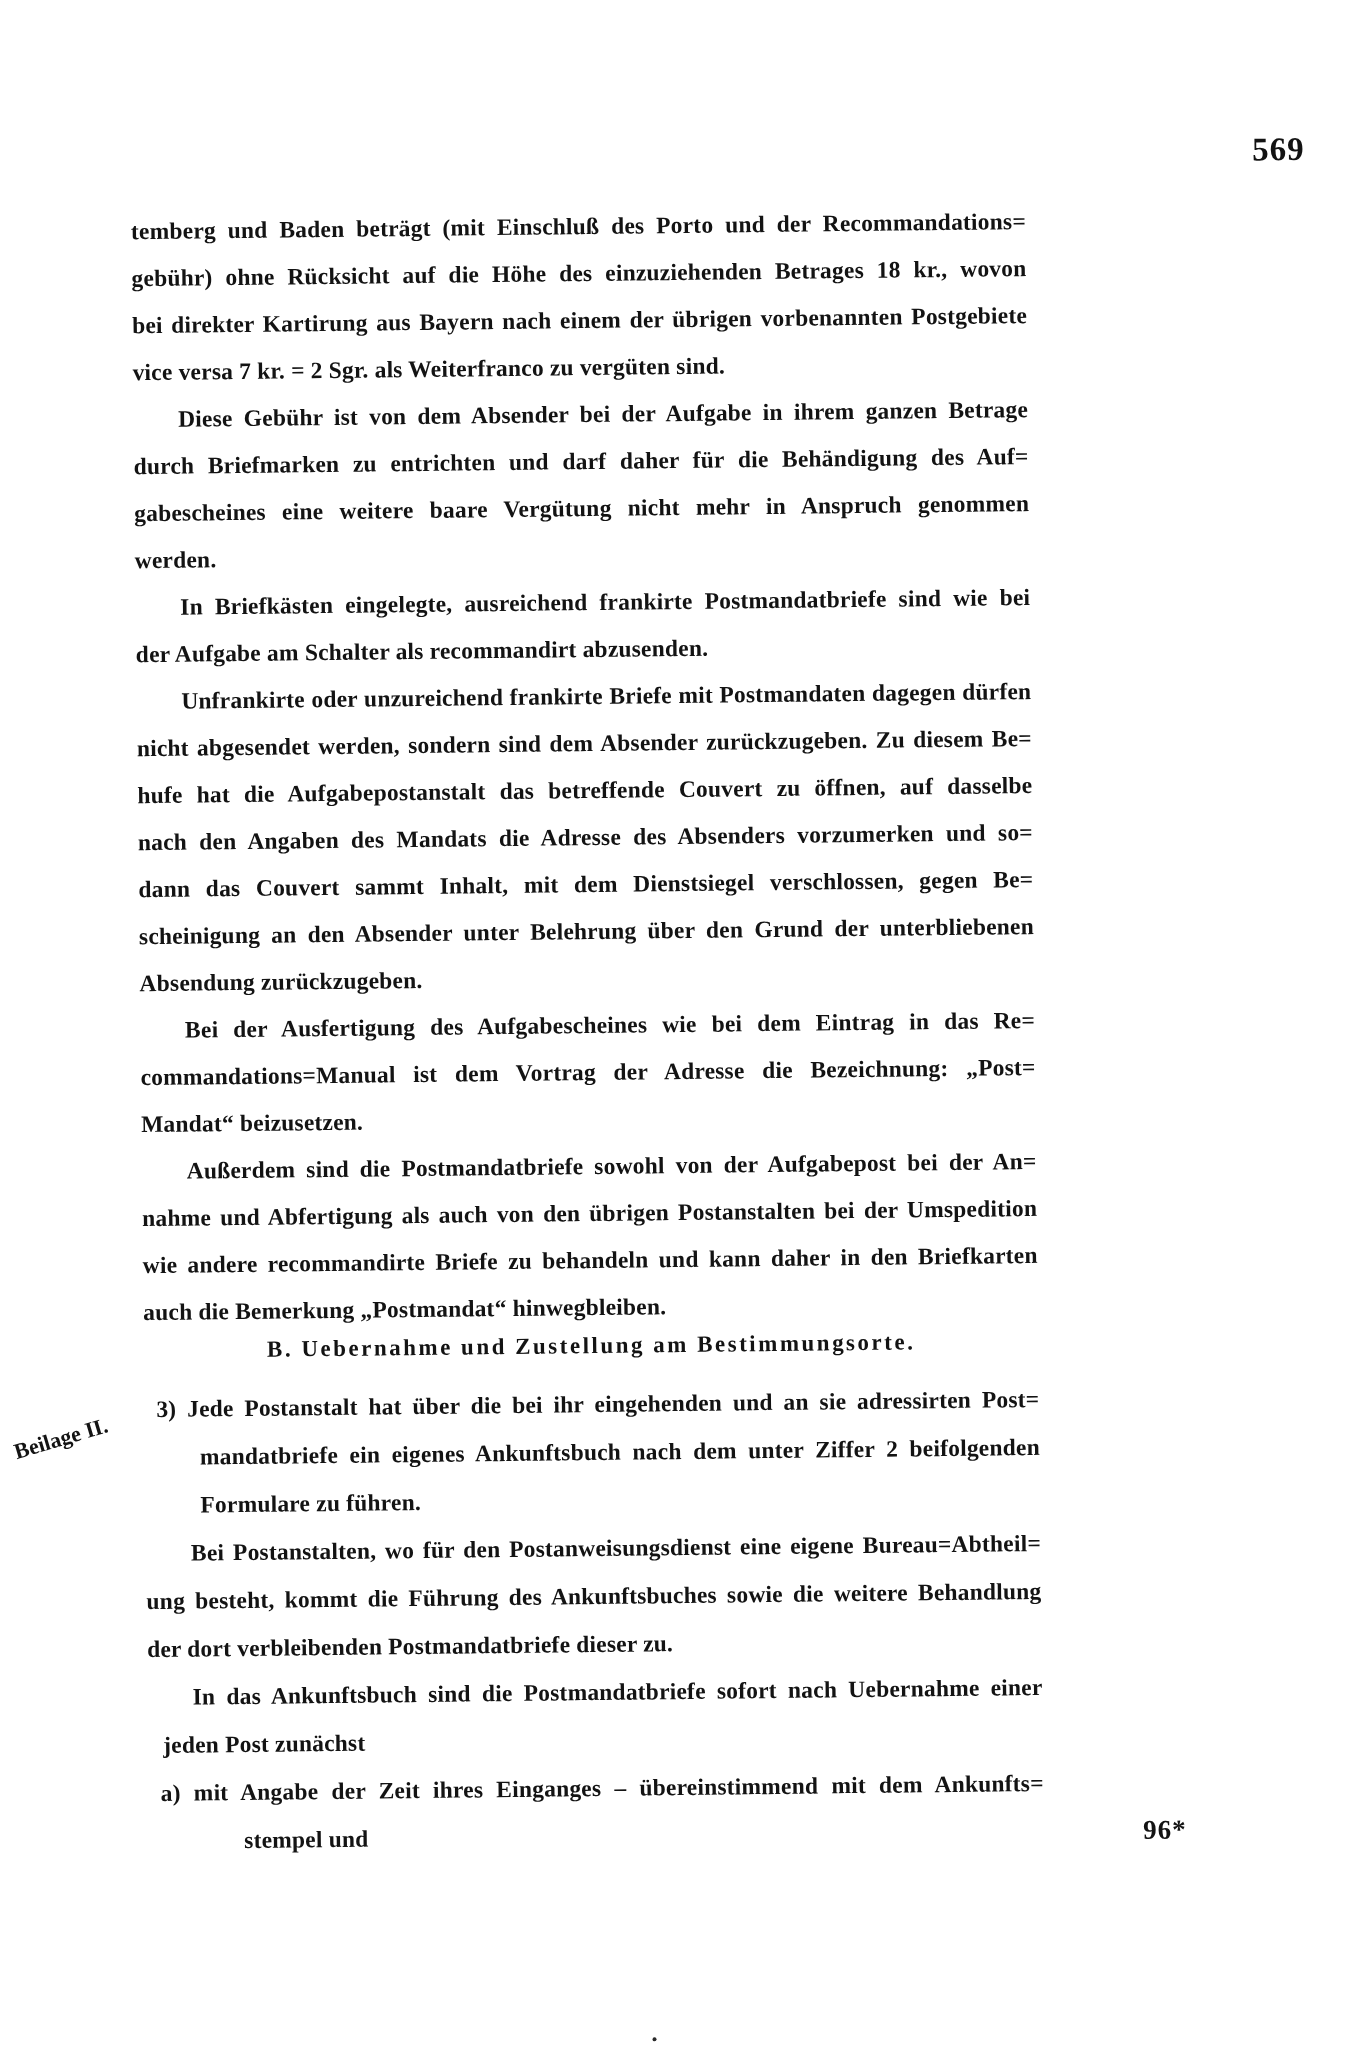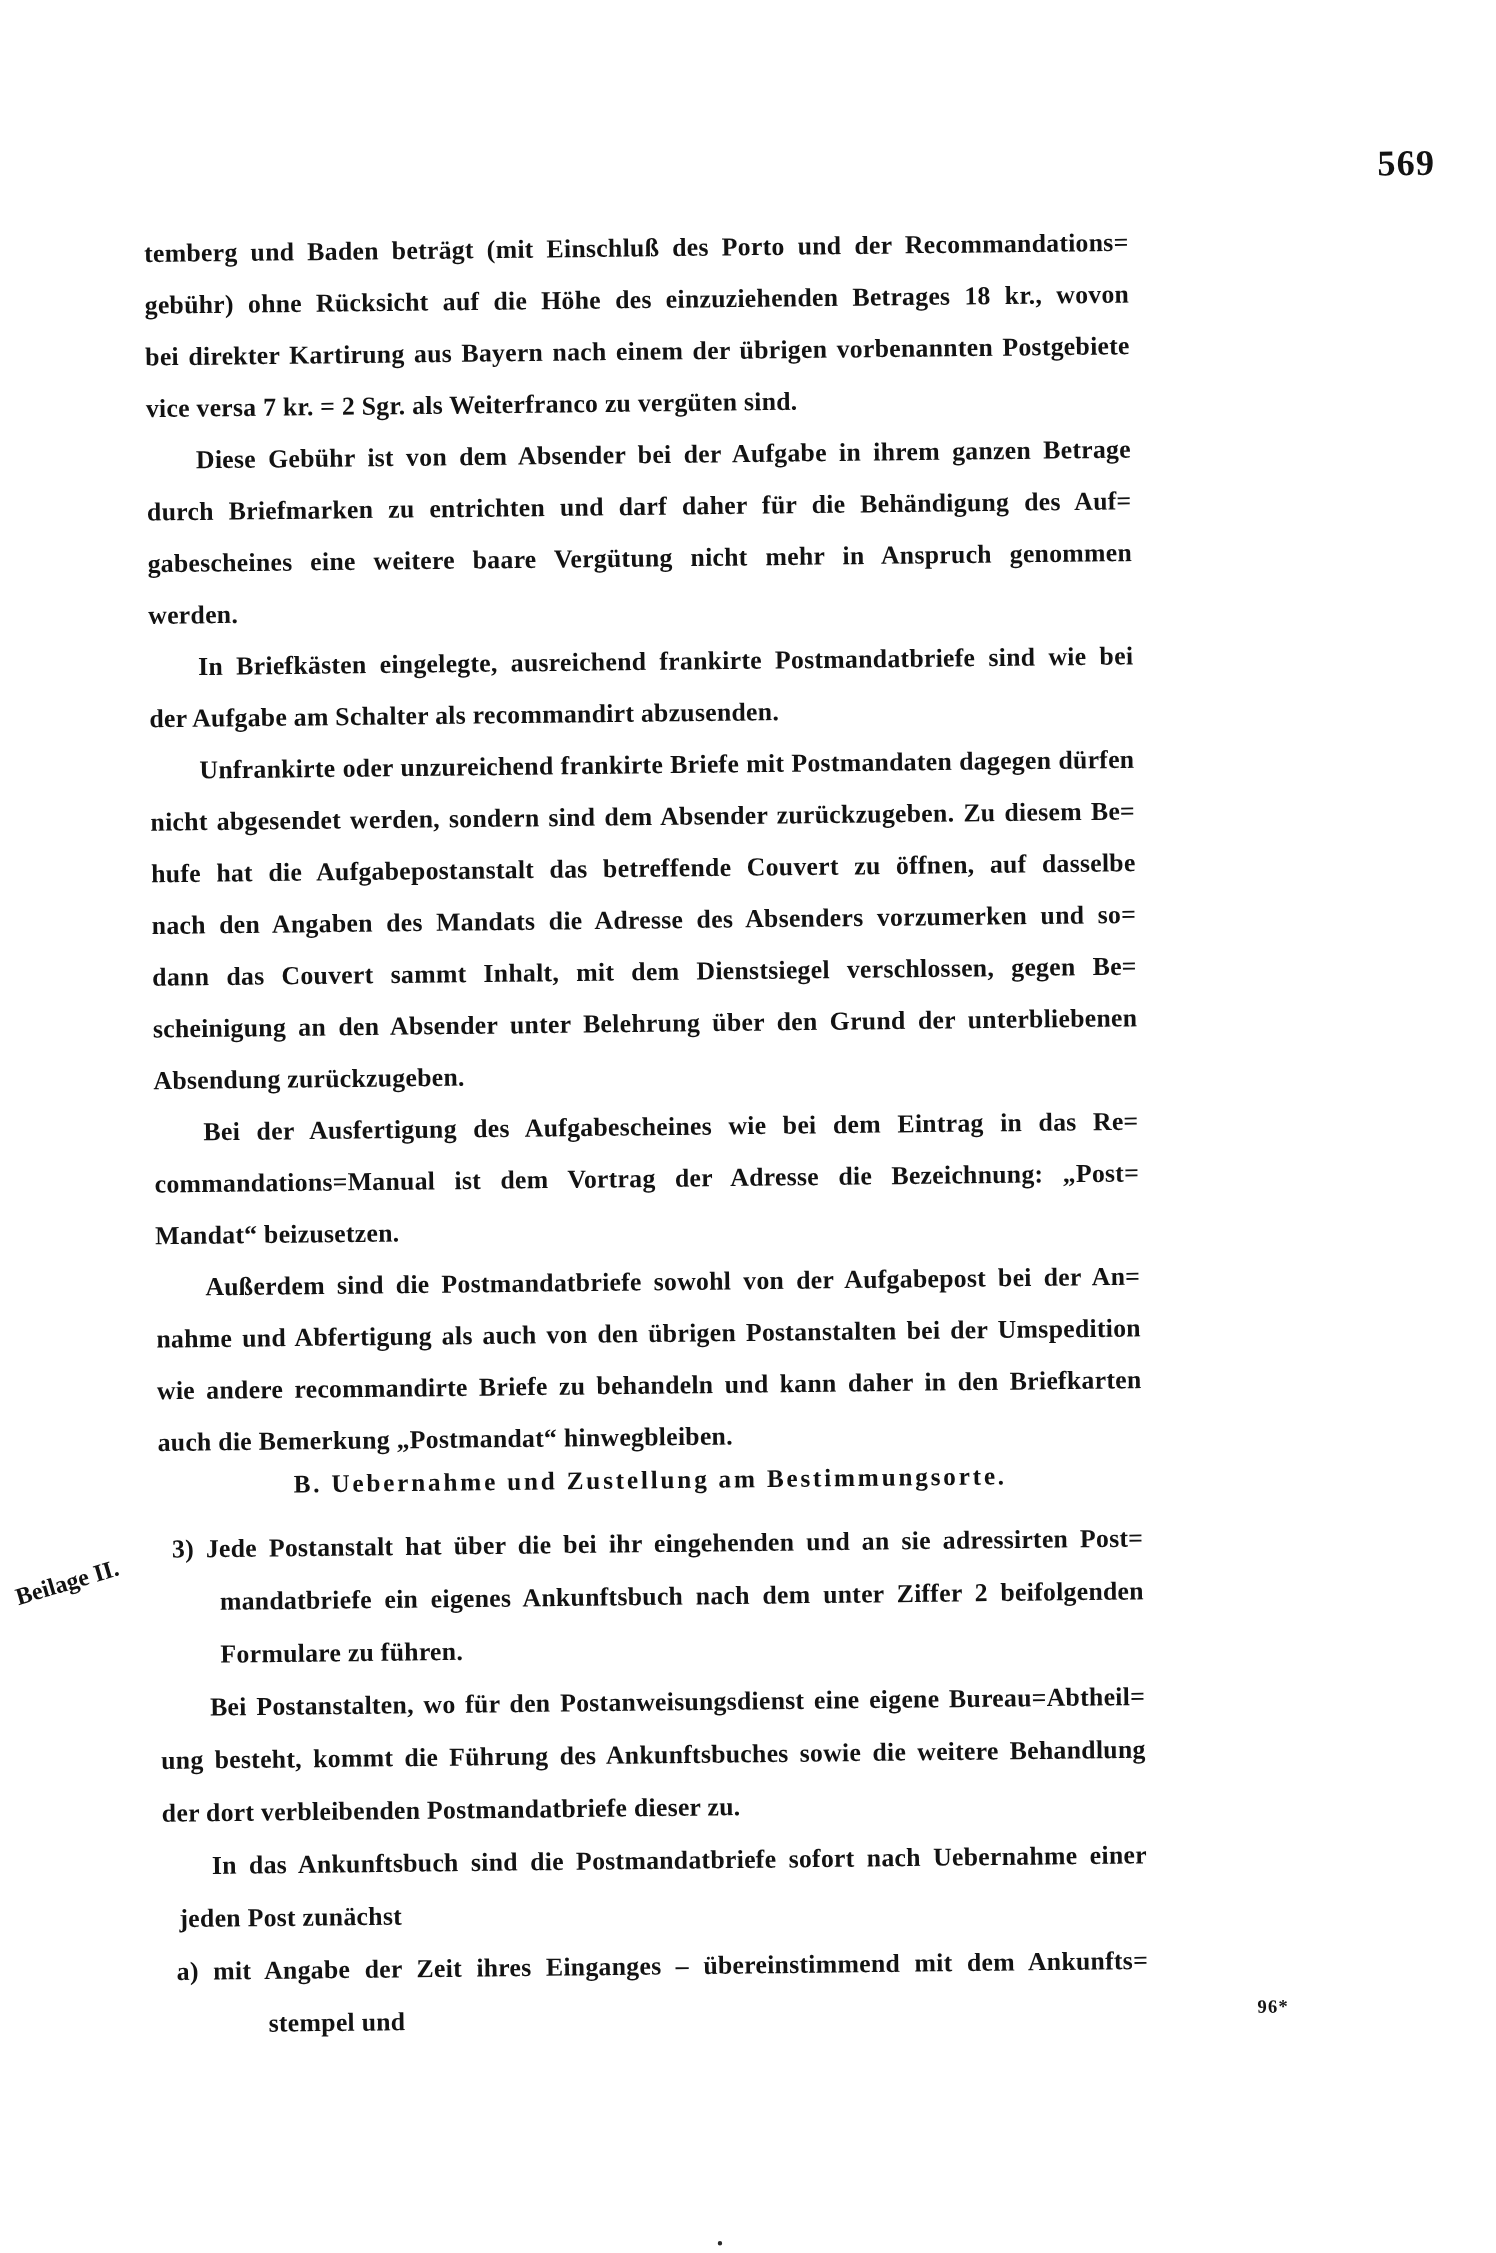--- a/index.html
+++ b/index.html
@@ -30,21 +30,21 @@
     text-align:center;white-space:nowrap;
   }
   .margin-note{
     position:absolute;left:10px;top:1432px;
     font-size:22px;font-weight:bold;
     transform:rotate(-16deg);transform-origin:left center;
     white-space:nowrap;
   }
   .signature{
     position:absolute;left:1134px;top:1820px;
-    font-size:17px;font-weight:bold;letter-spacing:1px;
+    font-size:27px;font-weight:bold;letter-spacing:1px;
   }
   .speck{
     position:absolute;left:641px;top:2037px;width:4px;height:4px;
     background:#2a2a2a;border-radius:50%;
   }
 </style>
 </head>
 <body>
 
 <div class="scan">

